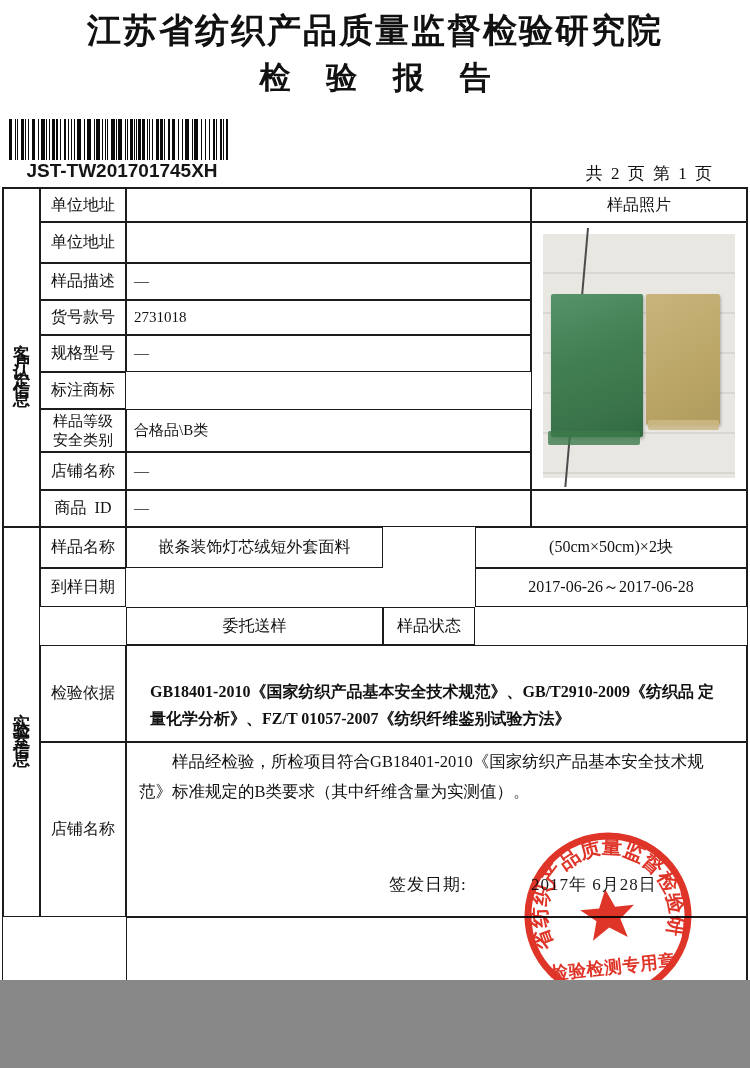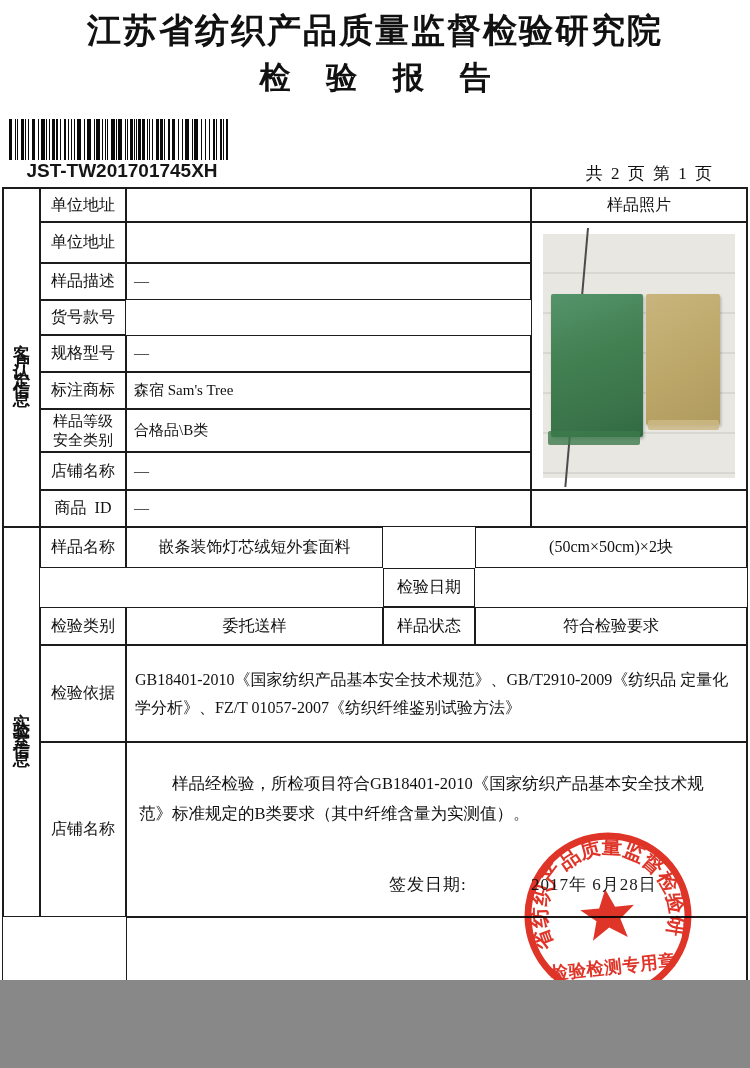--- a/index.html
+++ b/index.html
@@ -54,28 +54,29 @@
   .lbl{justify-content:center;text-align:center;white-space:pre-wrap;}
   .val{justify-content:flex-start;padding-left:7px;font-size:15px;}
   .cen{justify-content:center;text-align:center;}
   .vert{
     justify-content:center;
     writing-mode:vertical-rl;text-orientation:upright;
     font-weight:bold;font-size:17px;letter-spacing:9px;
   }
   .small{font-size:15px;}
   .para{
-    align-items:center;
-    padding:8px 8px;
+    align-items:flex-end;
+    padding:8px 23px;
     line-height:1.72;
     text-align:left;
+    font-weight:bold;
   }
   .concl{position:relative;align-items:flex-start;padding:0;}
   .concl-text{
-    padding:26px 14px 0 12px;
+    padding:4px 14px 0 12px;
     text-indent:2em;line-height:1.8;font-size:16.5px;
   }
   .sign-row{
     position:absolute;left:0;top:130px;width:100%;
     font-size:17px;
   }
   .sign-label{position:absolute;left:262px;letter-spacing:1px;}
   .sign-date{position:absolute;left:404px;letter-spacing:1px;color:#1a1a1a;}
   
   .photo-cell{padding:11px;align-items:stretch;}
@@ -156,50 +157,49 @@
         <div class="photo-line"></div>
         <div class="fab fab-green"></div>
         <div class="fab fab-tan"></div>
       </div>
     </div>
 
     <div class="cell lbl" style="grid-area:3/2">样品描述</div>
     <div class="cell val" style="grid-area:3/3/4/6">—</div>
 
     <div class="cell lbl" style="grid-area:4/2">货号款号</div>
+    <div class="cell val" style="grid-area:4/3/5/6">2731018</div>
 
     <div class="cell lbl" style="grid-area:5/2">规格型号</div>
     <div class="cell val" style="grid-area:5/3/6/6">—</div>
 
     <div class="cell lbl" style="grid-area:6/2">标注商标</div>
-    <div class="cell val" style="grid-area:6/3/7/6">森宿 Sam's Tree</div>
 
     <div class="cell lbl small" style="grid-area:7/2">样品等级
 安全类别</div>
     <div class="cell val" style="grid-area:7/3/8/6">合格品\B类</div>
 
     <div class="cell lbl" style="grid-area:8/2">店铺名称</div>
     <div class="cell val" style="grid-area:8/3/9/6">—</div>
 
     <div class="cell lbl" style="grid-area:9/2">商品  ID</div>
     <div class="cell val" style="grid-area:9/3/10/6">—</div>
     <div class="cell" style="grid-area:9/6"></div>
 
     <div class="cell vert" style="grid-area:10/1/15/2">实验室信息</div>
 
     <div class="cell lbl" style="grid-area:10/2">样品名称</div>
     <div class="cell cen" style="grid-area:10/3">嵌条装饰灯芯绒短外套面料</div>
     <div class="cell cen" style="grid-area:10/5/11/7">(50cm×50cm)×2块</div>
 
-    <div class="cell lbl" style="grid-area:11/4">检验日期</div>
-
-    <div class="cell lbl" style="grid-area:12/2">检验类别</div>
+    <div class="cell lbl" style="grid-area:11/2">到样日期</div>
+    <div class="cell cen" style="grid-area:11/5/12/7">2017-06-26～2017-06-28</div>
+
     <div class="cell cen" style="grid-area:12/3">委托送样</div>
     <div class="cell lbl" style="grid-area:12/4">样品状态</div>
-    <div class="cell cen" style="grid-area:12/5/13/7">符合检验要求</div>
 
     <div class="cell lbl" style="grid-area:13/2">检验依据</div>
     <div class="cell para" style="grid-area:13/3/14/7">
         <span>GB18401-2010《国家纺织产品基本安全技术规范》、GB/T2910-2009《纺织品 定量化学分析》、FZ/T 01057-2007《纺织纤维鉴别试验方法》</span>
       </div>
 
     <div class="cell lbl" style="grid-area:14/2">店铺名称</div>
     <div class="cell concl" style="grid-area:14/3/15/7">
       <div class="concl-text">样品经检验，所检项目符合GB18401-2010《国家纺织产品基本安全技术规范》标准规定的B类要求（其中纤维含量为实测值）。</div>
       <div class="sign-row">

